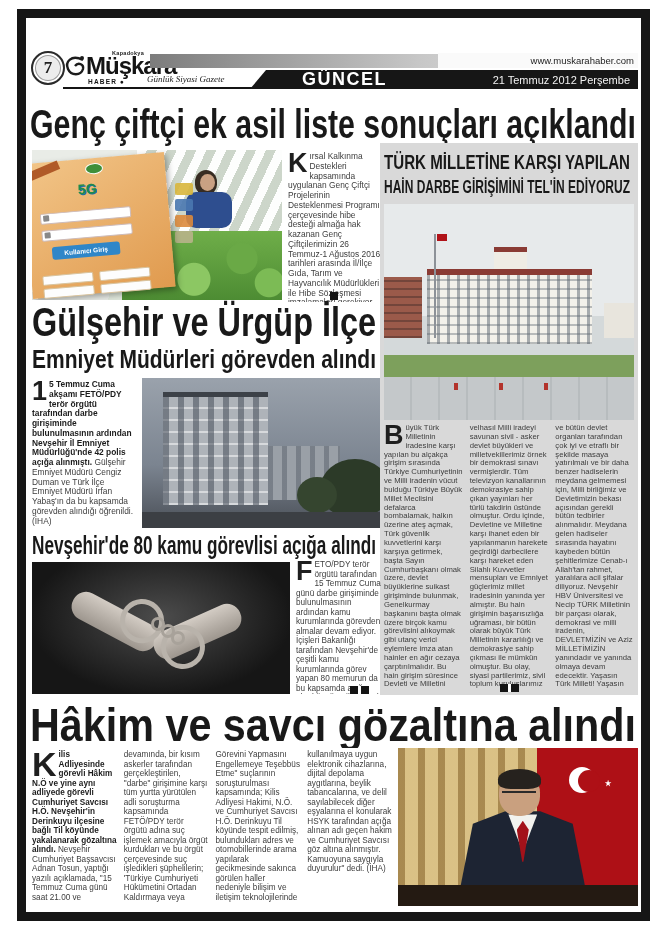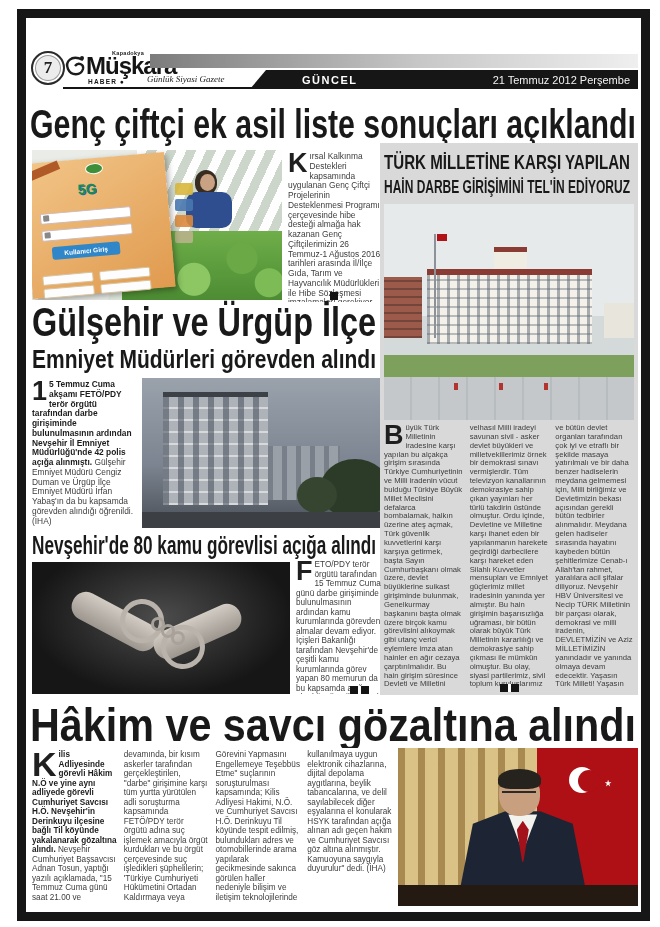--- a/index.html
+++ b/index.html
@@ -22,21 +22,21 @@
                  font-family:"Liberation Serif",serif;color:#222;padding-left:8px;}
   .logo-rule{left:63px;top:87px;width:192px;height:2px;background:#141414;}
   .gradbar{left:150px;top:54px;width:488px;height:14px;
            background:linear-gradient(to right,#7c7c7c,#c7c7c7 55%,#efefef 100%);}
   .website{left:438px;top:53px;width:200px;height:15px;background:#fafafa;
            display:flex;align-items:center;justify-content:flex-end;
            font-size:9.5px;color:#1d1d1d;padding-right:4px;box-sizing:border-box;}
   .sectionbar{left:250px;top:70px;width:388px;height:19px;background:#161616;
               clip-path:polygon(16px 0,100% 0,100% 100%,0 100%);
               display:flex;align-items:center;}
-  .guncel{margin-left:52px;color:#fff;font-size:11px;font-weight:bold;letter-spacing:1.5px;}
+  .guncel{margin-left:52px;color:#fff;font-size:18px;font-weight:bold;letter-spacing:1.5px;}
   .dateline{margin-left:auto;margin-right:8px;color:#f2f2f2;font-size:11px;}
   
   svg text{font-family:"Liberation Sans",sans-serif;font-weight:bold;fill:#191919;}
   .hl-gray-panel{left:380px;top:143px;width:258px;height:552px;background:#d9d9d9;}
   
   .bodytxt{font-size:8.4px;line-height:1.16;color:#3d3d3d;text-align:left;overflow:hidden;}
   .bodytxt p{margin:0;}
   .lead{font-weight:bold;color:#1c1c1c;}
   .dc{float:left;font-weight:bold;color:#1f1f1f;font-size:27px;line-height:21px;margin:1px 2px 0 0;}
   .dc-big{font-size:34px;line-height:26px;}
@@ -149,20 +149,21 @@
   <svg class="abs brand-swirl" width="26" height="30">
     <path d="M20 8 C8 2 2 10 5 17 C8 24 18 24 20 17 C21 12 15 10 12 14" fill="none" stroke="#1c1c1c" stroke-width="2.4"></path>
     <circle cx="19" cy="6" r="2" fill="#1c1c1c"></circle>
   </svg>
   <div class="abs brand-region">Kapadokya</div>
   <div class="abs brand-name">Müşkara</div>
   <div class="abs brand-sub">HABER ●</div>
   <div class="abs brand-tagline">Günlük Siyasi Gazete</div>
   <div class="abs logo-rule"></div>
   <div class="abs gradbar"></div>
+  <div class="abs website">www.muskarahaber.com</div>
   <div class="abs sectionbar">
     <span class="guncel">GÜNCEL</span>
     <span class="dateline">21 Temmuz 2012 Perşembe</span>
   </div>
 
   <svg class="abs" style="left:30px;top:98px;" width="610" height="48">
     <text x="0" y="40" font-size="40" textLength="606" lengthAdjust="spacingAndGlyphs">Genç çiftçi ek asil liste sonuçları açıklandı</text>
   </svg>
 
   <div class="abs ph ph-farm">
@@ -220,21 +221,21 @@
   <div class="abs bodytxt txt-right">
     <p><span class="dc">B</span><span>üyük Türk Milletinin iradesine karşı yapılan bu alçakça girişim sırasında Türkiye Cumhuriyetinin ve Milli iradenin vücut bulduğu Türkiye Büyük Millet Meclisini defalarca bombalamak, halkın üzerine ateş açmak, Türk güvenlik kuvvetlerini karşı karşıya getirmek, başta Sayın Cumhurbaşkanı olmak üzere, devlet büyüklerine suikast girişiminde bulunmak, Genelkurmay başkanını başta olmak üzere birçok kamu görevlisini alıkoymak gibi utanç verici eylemlere imza atan hainler en ağır cezaya çarptırılmalıdır. Bu hain girişim süresince Devleti ve Milletini velhasıl Milli iradeyi savunan sivil - asker devlet büyükleri ve milletvekillerimiz örnek bir demokrasi sınavı vermişlerdir. Tüm televizyon kanallarının demokrasiye sahip çıkan yayınları her türlü takdirin üstünde olmuştur. Ordu içinde, Devletine ve Milletine karşı ihanet eden bir yapılanmanın harekete geçirdiği darbecilere karşı hareket eden Silahlı Kuvvetler mensupları ve Emniyet güçlerimiz millet iradesinin yanında yer almıştır. Bu hain girişimin başarısızlığa uğraması, bir bütün olarak büyük Türk Milletinin kararlılığı ve demokrasiye sahip çıkması ile mümkün olmuştur. Bu olay, siyasi partilerimiz, sivil toplum kuruluşlarımız ve bütün devlet organları tarafından çok iyi ve etraflı bir şekilde masaya yatırılmalı ve bir daha benzer hadiselerin meydana gelmemesi için, Milli birliğimiz ve Devletimizin bekası açısından gerekli bütün tedbirler alınmalıdır. Meydana gelen hadiseler sırasında hayatını kaybeden bütün şehitlerimize Cenab-ı Allah'tan rahmet, yaralılara acil şifalar diliyoruz. Nevşehir HBV Üniversitesi ve Necip TÜRK Milletinin bir parçası olarak, demokrasi ve milli iradenin, DEVLETMİZİN ve Aziz MİLLETİMİZİN yanındadır ve yanında olmaya devam edecektir. Yaşasın Türk Milleti! Yaşasın Türk Devleti!" Mehmet Karaca</span></p>
   </div>
   <div class="abs endmark dbl" style="left:500px;top:684px;"></div>
 
   <svg class="abs" style="left:32px;top:300px;" width="348" height="76">
     <text x="0" y="36" font-size="40" textLength="344" lengthAdjust="spacingAndGlyphs">Gülşehir ve Ürgüp İlçe</text>
     <text x="0" y="68" font-size="25" textLength="344" lengthAdjust="spacingAndGlyphs">Emniyet Müdürleri görevden alındı</text>
   </svg>
   <div class="abs bodytxt txt-a2">
-    <p><span class="dc">1</span><b class="lead">5 Temmuz Cuma akşamı FETÖ/PDY terör örgütü tarafından darbe girişiminde bulunulmasının ardından Nevşehir İl Emniyet Müdürlüğü'nde 42 polis açığa alınmıştı.</b> <span>Gülşehir Emniyet Müdürü Cengiz Duman ve Ürgüp İlçe Emniyet Müdürü İrfan Yabaş'ın da bu kapsamda görevden alındığı öğrenildi. (İHA)</span></p>
+    <p><span class="dc">1</span><b class="lead">5 Temmuz Cuma akşamı FETÖ/PDY terör örgütü tarafından darbe girişiminde bulunulmasının ardından Nevşehir İl Emniyet Müdürlüğü'nde 42 polis açığa alınmıştı.</b> <span>Gülşehir Emniyet Müdürü Cengiz Duman ve Türk İlçe Emniyet Müdürü İrfan Yabaş'ın da bu kapsamda görevden alındığı öğrenildi. (İHA)</span></p>
   </div>
   <div class="abs ph ph-police">
     <div class="pb-block"></div>
     <div class="pb-low"></div>
     <div class="pb-tree1"></div>
     <div class="pb-tree2"></div>
     <div class="pb-road"></div>
   </div>
 
   <svg class="abs" style="left:32px;top:532px;" width="348" height="27">

